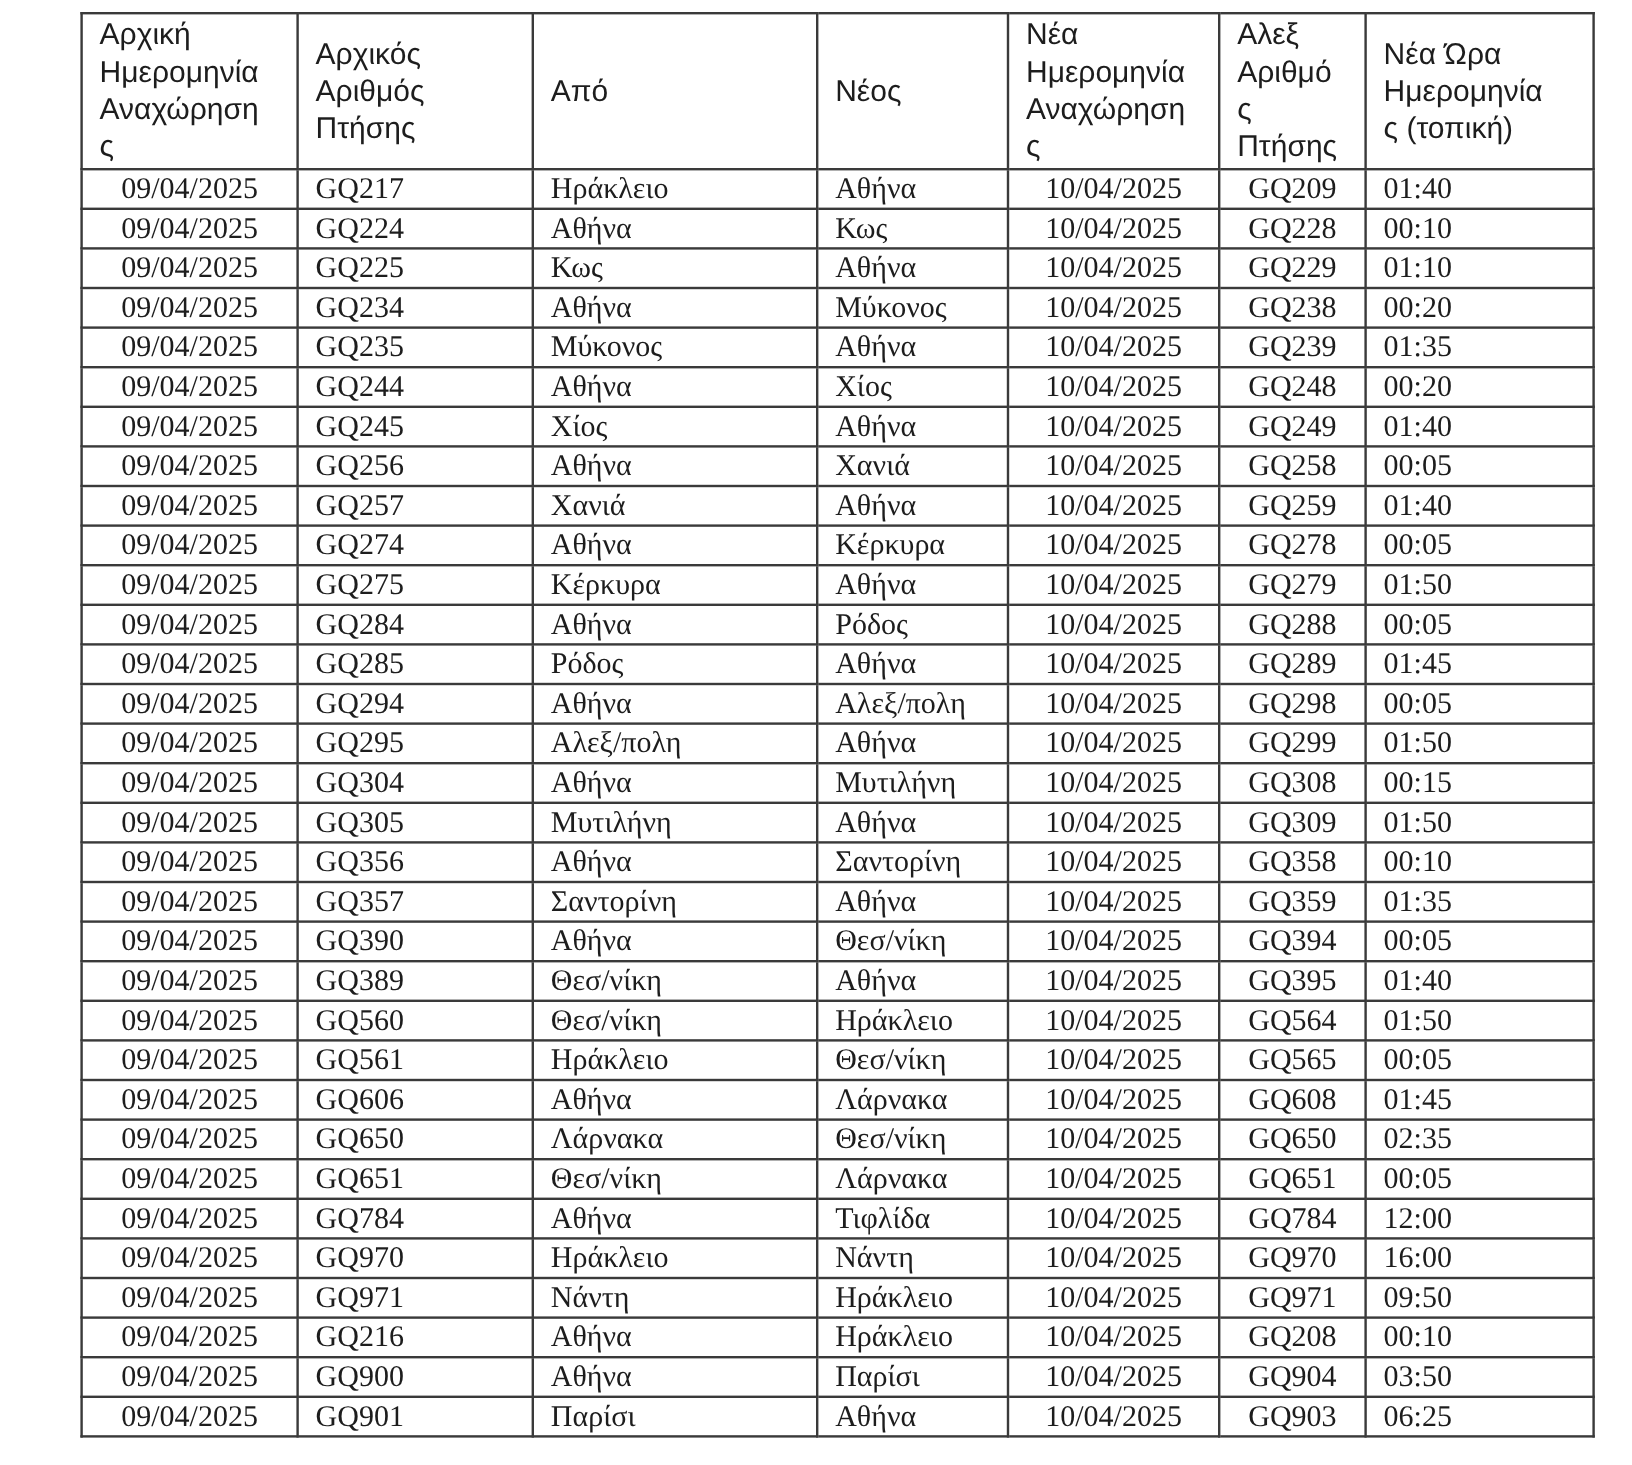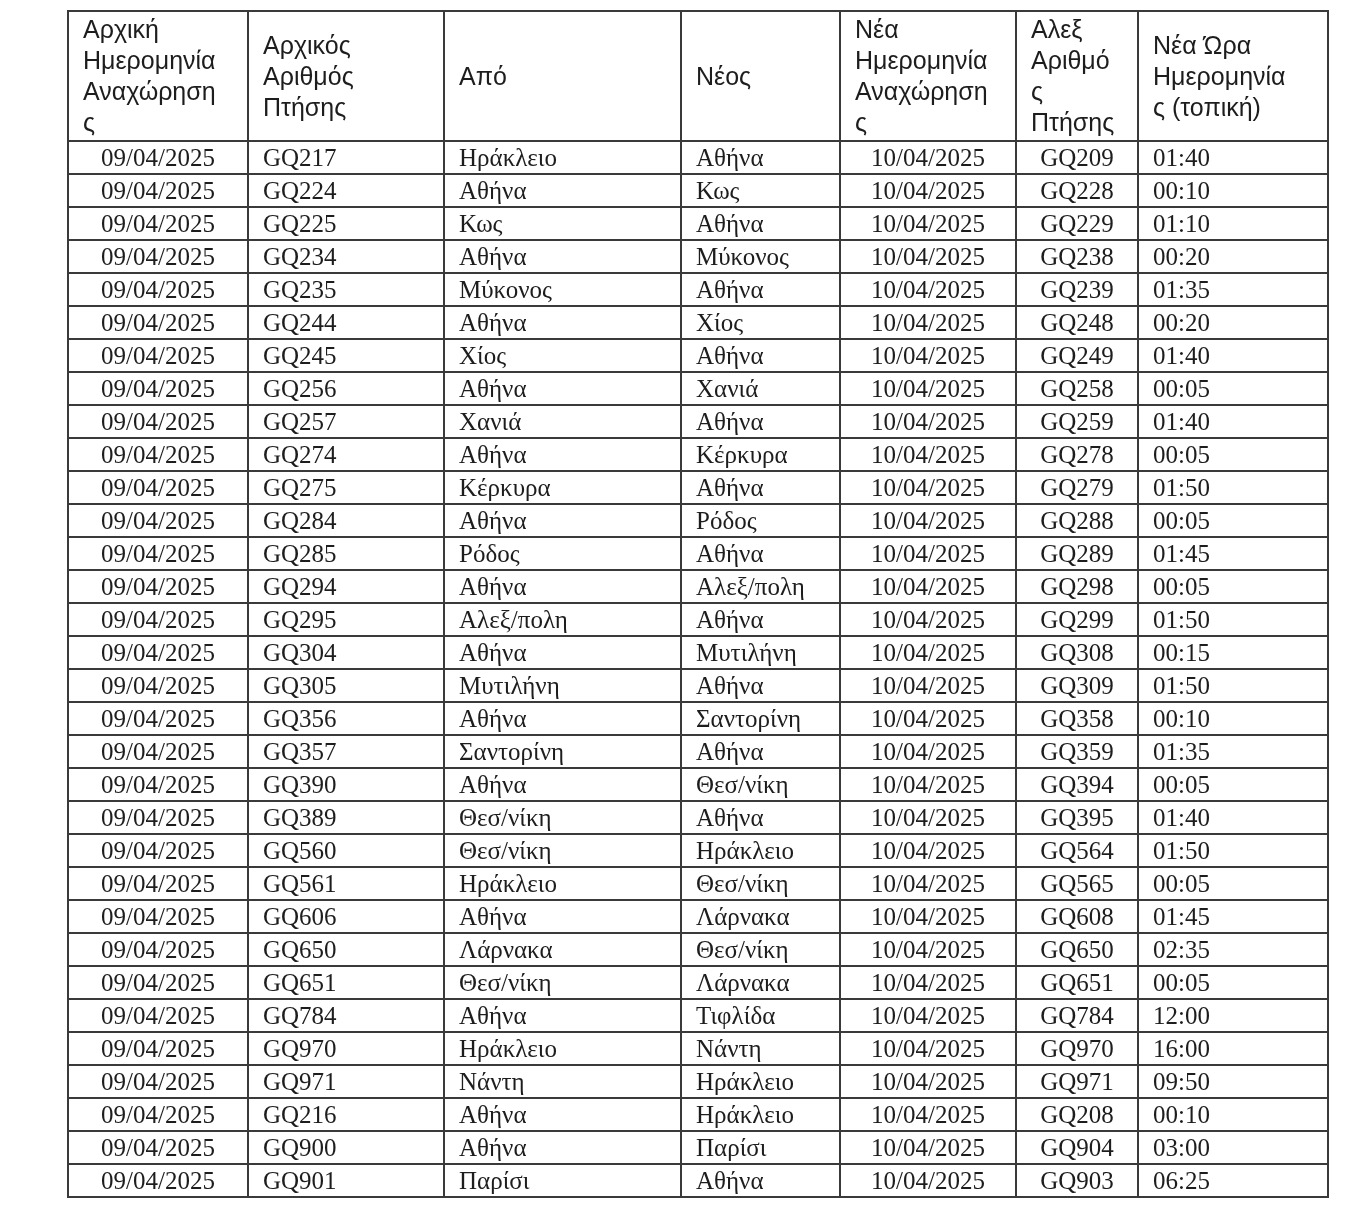--- a/index.html
+++ b/index.html
@@ -380,21 +380,21 @@
     <td class="c-center">GQ208</td>
     <td class="c-left">00:10</td>
   </tr>
         <tr>
     <td class="c-center">09/04/2025</td>
     <td class="c-left">GQ900</td>
     <td class="c-left">Αθήνα</td>
     <td class="c-left">Παρίσι</td>
     <td class="c-center">10/04/2025</td>
     <td class="c-center">GQ904</td>
-    <td class="c-left">03:00</td>
+    <td class="c-left">03:50</td>
   </tr>
         <tr>
     <td class="c-center">09/04/2025</td>
     <td class="c-left">GQ901</td>
     <td class="c-left">Παρίσι</td>
     <td class="c-left">Αθήνα</td>
     <td class="c-center">10/04/2025</td>
     <td class="c-center">GQ903</td>
     <td class="c-left">06:25</td>
   </tr>

